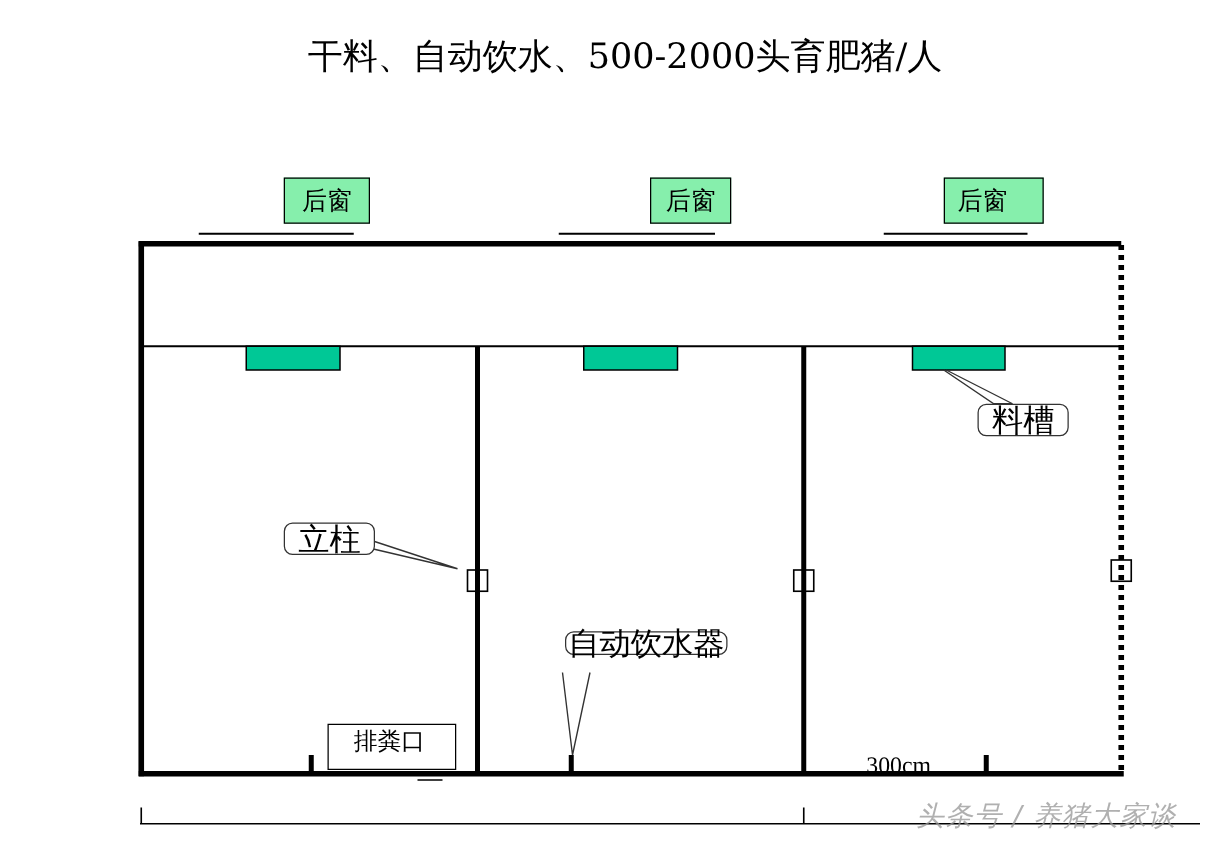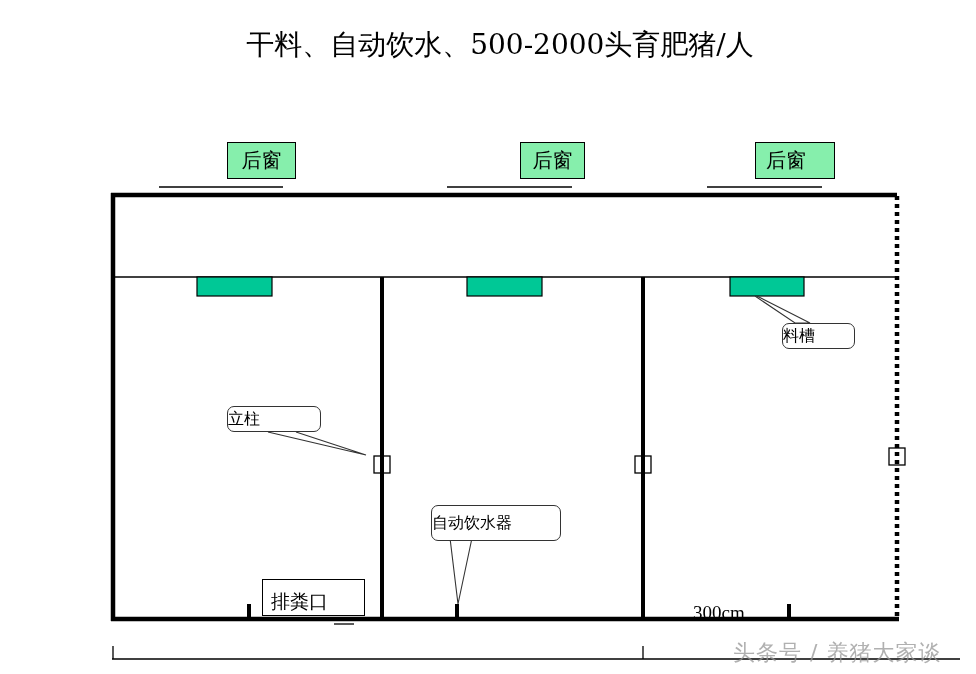--- a/index.html
+++ b/index.html
@@ -3,25 +3,25 @@
 <meta charset="utf-8">
 <style>
   html, body { margin: 0; padding: 0; background: #ffffff; }
   body { width: 976px; height: 674px; position: relative; overflow: hidden;
          font-family: "DejaVu Sans", "Liberation Sans", sans-serif; color: #000; }
   .title { position: absolute; left: 0; width: 1000px; top: 26px; text-align: center;
            font-family: "DejaVu Serif", "Liberation Serif", serif; font-size: 28px; letter-spacing: 0px; }
   .window-box { position: absolute; border: 1.5px solid #000; background: #86efac;
                 font-size: 20px; display: flex; align-items: center; justify-content: center; box-sizing: border-box; }
   .callout { position: absolute; border: 1.3px solid #333; border-radius: 7px; background: #fff;
-             font-size: 16px; display: flex; align-items: center; box-sizing: border-box; }
+             font-size: 25px; display: flex; align-items: center; justify-content: center; box-sizing: border-box; }
   .plain-box { position: absolute; border: 1.3px solid #000; background: #fff; font-size: 19px;
-               display: flex; align-items: flex-end; padding-left: 8px; box-sizing: border-box; }
+               display: flex; align-items: flex-start; padding-left: 20px; box-sizing: border-box; }
   .dim-text { position: absolute; font-family: "Liberation Serif", "DejaVu Serif", serif; font-size: 19px; }
-  .watermark { position: absolute; font-size: 22px; color: rgba(150,150,150,0.75); letter-spacing: 1px; }
+  .watermark { position: absolute; font-size: 22px; color: rgba(150,150,150,0.75); font-style: italic; letter-spacing: 1px; }
   svg { position: absolute; left: 0; top: 0; }
 </style>
 </head>
 <body>
 
 <div class="title" style="left:0;width:1000px;">干料、自动饮水、500-2000头育肥猪/人</div>
 
 <svg width="976" height="674" viewBox="0 0 976 674">
 
   <line x1="159" y1="187" x2="283" y2="187" stroke="#000" stroke-width="1.5"></line>
@@ -73,25 +73,25 @@
   <span>后窗</span>
 </div>
 <div class="window-box" style="left:755px;top:142px;width:80px;height:37px;justify-content:flex-start;padding-left:10px;">
   <span>后窗</span>
 </div>
 
 <div class="callout" style="left:782px;top:323px;width:73px;height:26px;">
   <span>料槽</span>
 </div>
 
-<div class="callout" style="left:227px;top:406px;width:94px;height:26px;">
+<div class="callout" style="left:227px;top:418px;width:73px;height:26px;">
   <span>立柱</span>
 </div>
 
-<div class="callout" style="left:431px;top:505px;width:130px;height:36px;">
+<div class="callout" style="left:452px;top:505px;width:130px;height:19px;">
   <span>自动饮水器</span>
 </div>
 
 <div class="plain-box" style="left:262px;top:579px;width:103px;height:37px;">
   <span>排粪口</span>
 </div>
 
 <div class="dim-text" style="left:693px;top:602px;">300cm</div>
 
 <div class="watermark" style="left:733px;top:638px;">头条号 / 养猪大家谈</div>

